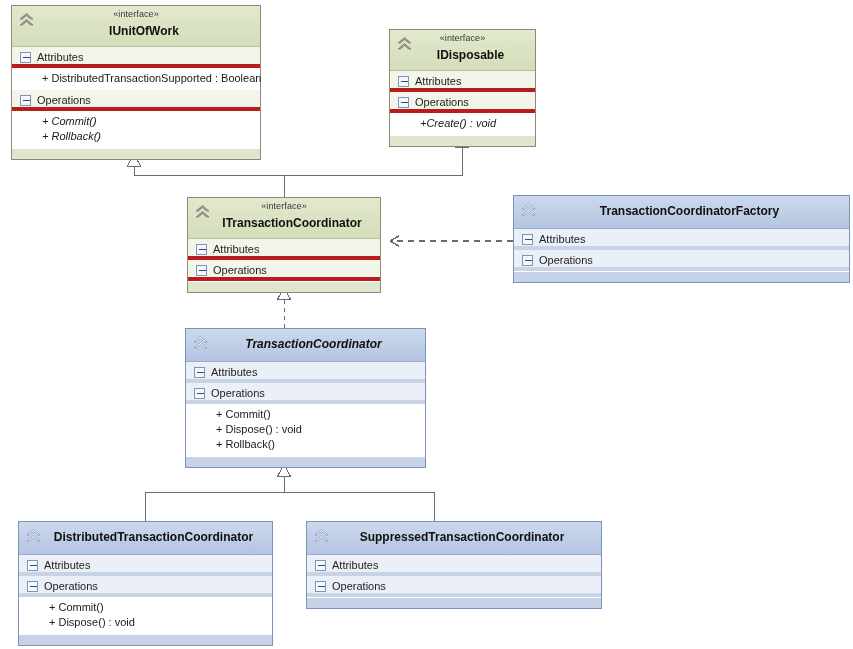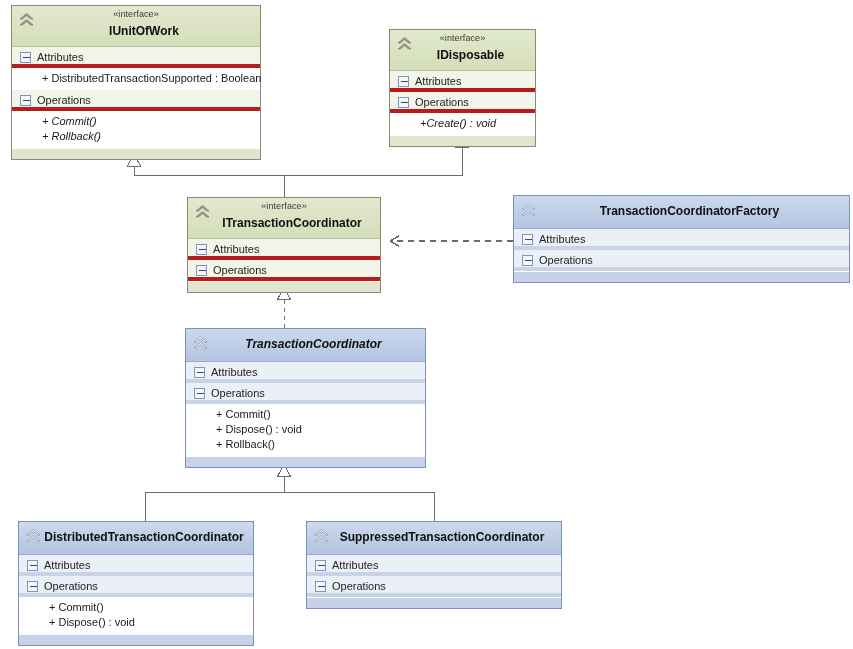--- a/index.html
+++ b/index.html
@@ -217,21 +217,21 @@
       <span class="comp-lbl">Operations</span>
     </div>
     <div class="members">
       <div class="mem">+ Commit()</div>
       <div class="mem">+ Dispose() : void</div>
       <div class="mem">+ Rollback()</div>
     </div>
     <div class="foot"></div>
   </div>
 
-  <div class="uml blue" style="left:18px;top:521px;width:236px;">
+  <div class="uml blue" style="left:18px;top:521px;width:255px;">
     <div class="uml-head">
       <span class="chev">
         <svg viewBox="0 0 17 15" width="17" height="15">
           <path d="M2 7 L8.5 1.5 L15 7 L12.6 7 L8.5 3.6 L4.4 7 Z" fill="#ffffff" stroke="#7d8fae" stroke-width=".8"></path>
           <path d="M2 13 L8.5 7.5 L15 13 L12.6 13 L8.5 9.6 L4.4 13 Z" fill="#ffffff" stroke="#7d8fae" stroke-width=".8"></path>
         </svg>
       </span>
       <div class="cname">DistributedTransactionCoordinator</div>
     </div>
     <div class="comp">
@@ -242,21 +242,21 @@
       <span class="minus"></span>
       <span class="comp-lbl">Operations</span>
     </div>
     <div class="members">
       <div class="mem">+ Commit()</div>
       <div class="mem">+ Dispose() : void</div>
     </div>
     <div class="foot"></div>
   </div>
 
-  <div class="uml blue" style="left:306px;top:521px;width:256px;">
+  <div class="uml blue" style="left:306px;top:521px;width:296px;">
     <div class="uml-head">
       <span class="chev">
         <svg viewBox="0 0 17 15" width="17" height="15">
           <path d="M2 7 L8.5 1.5 L15 7 L12.6 7 L8.5 3.6 L4.4 7 Z" fill="#ffffff" stroke="#7d8fae" stroke-width=".8"></path>
           <path d="M2 13 L8.5 7.5 L15 13 L12.6 13 L8.5 9.6 L4.4 13 Z" fill="#ffffff" stroke="#7d8fae" stroke-width=".8"></path>
         </svg>
       </span>
       <div class="cname">SuppressedTransactionCoordinator</div>
     </div>
     <div class="comp">

